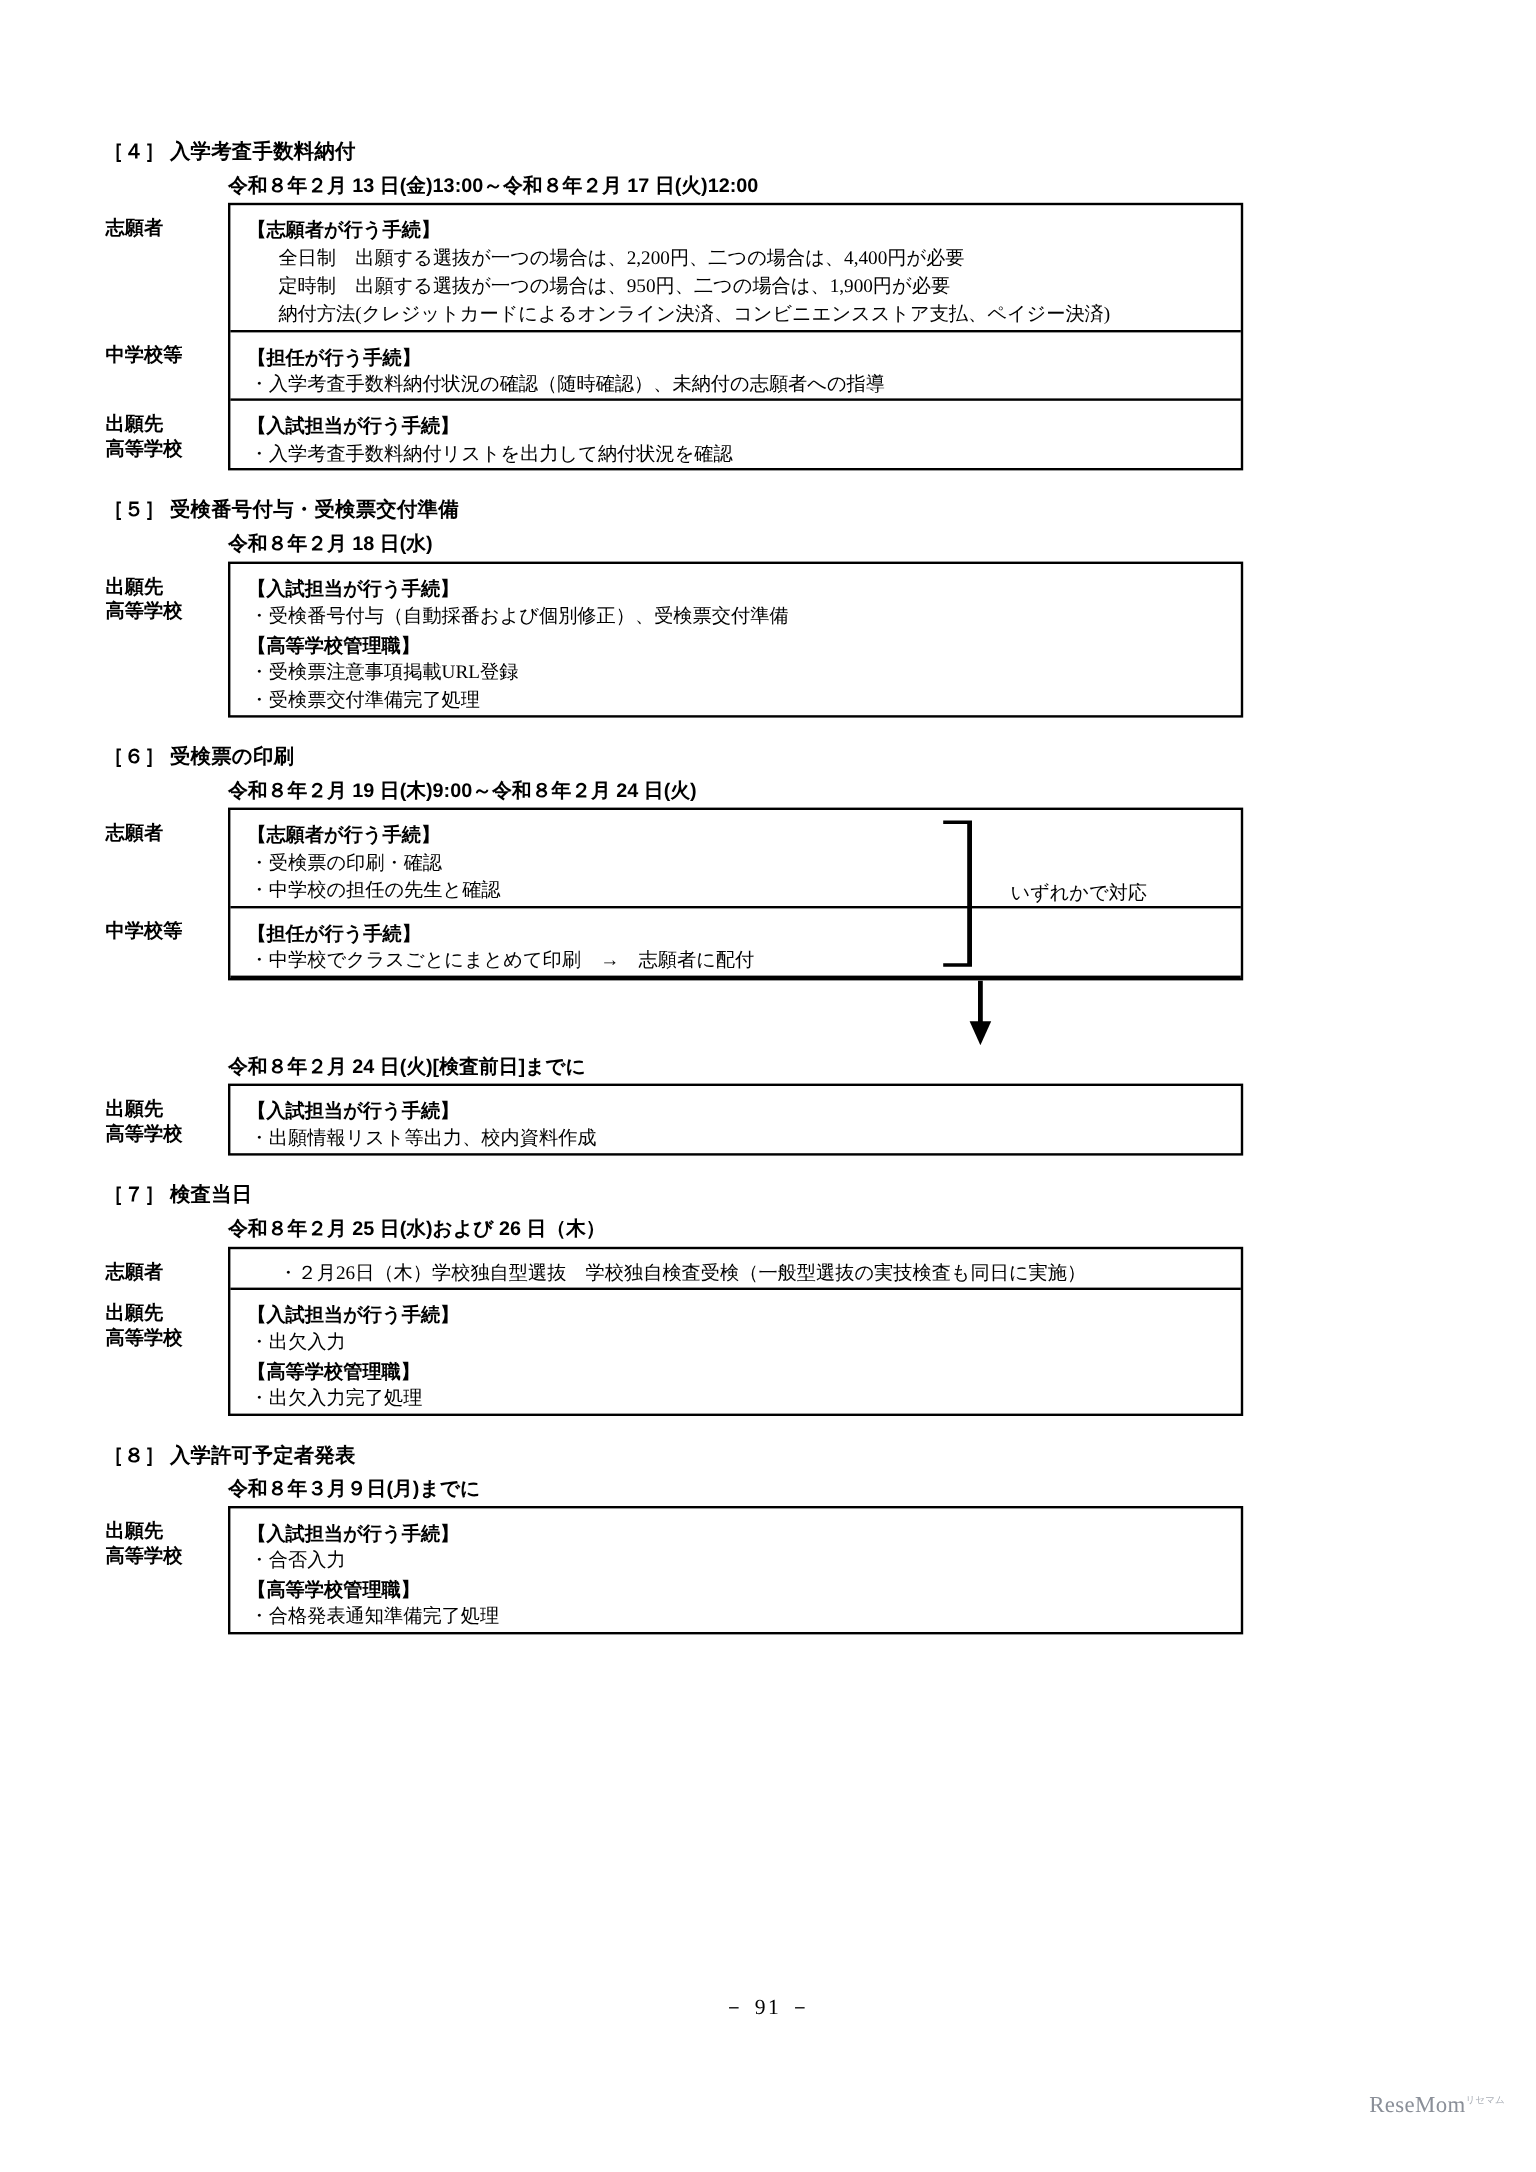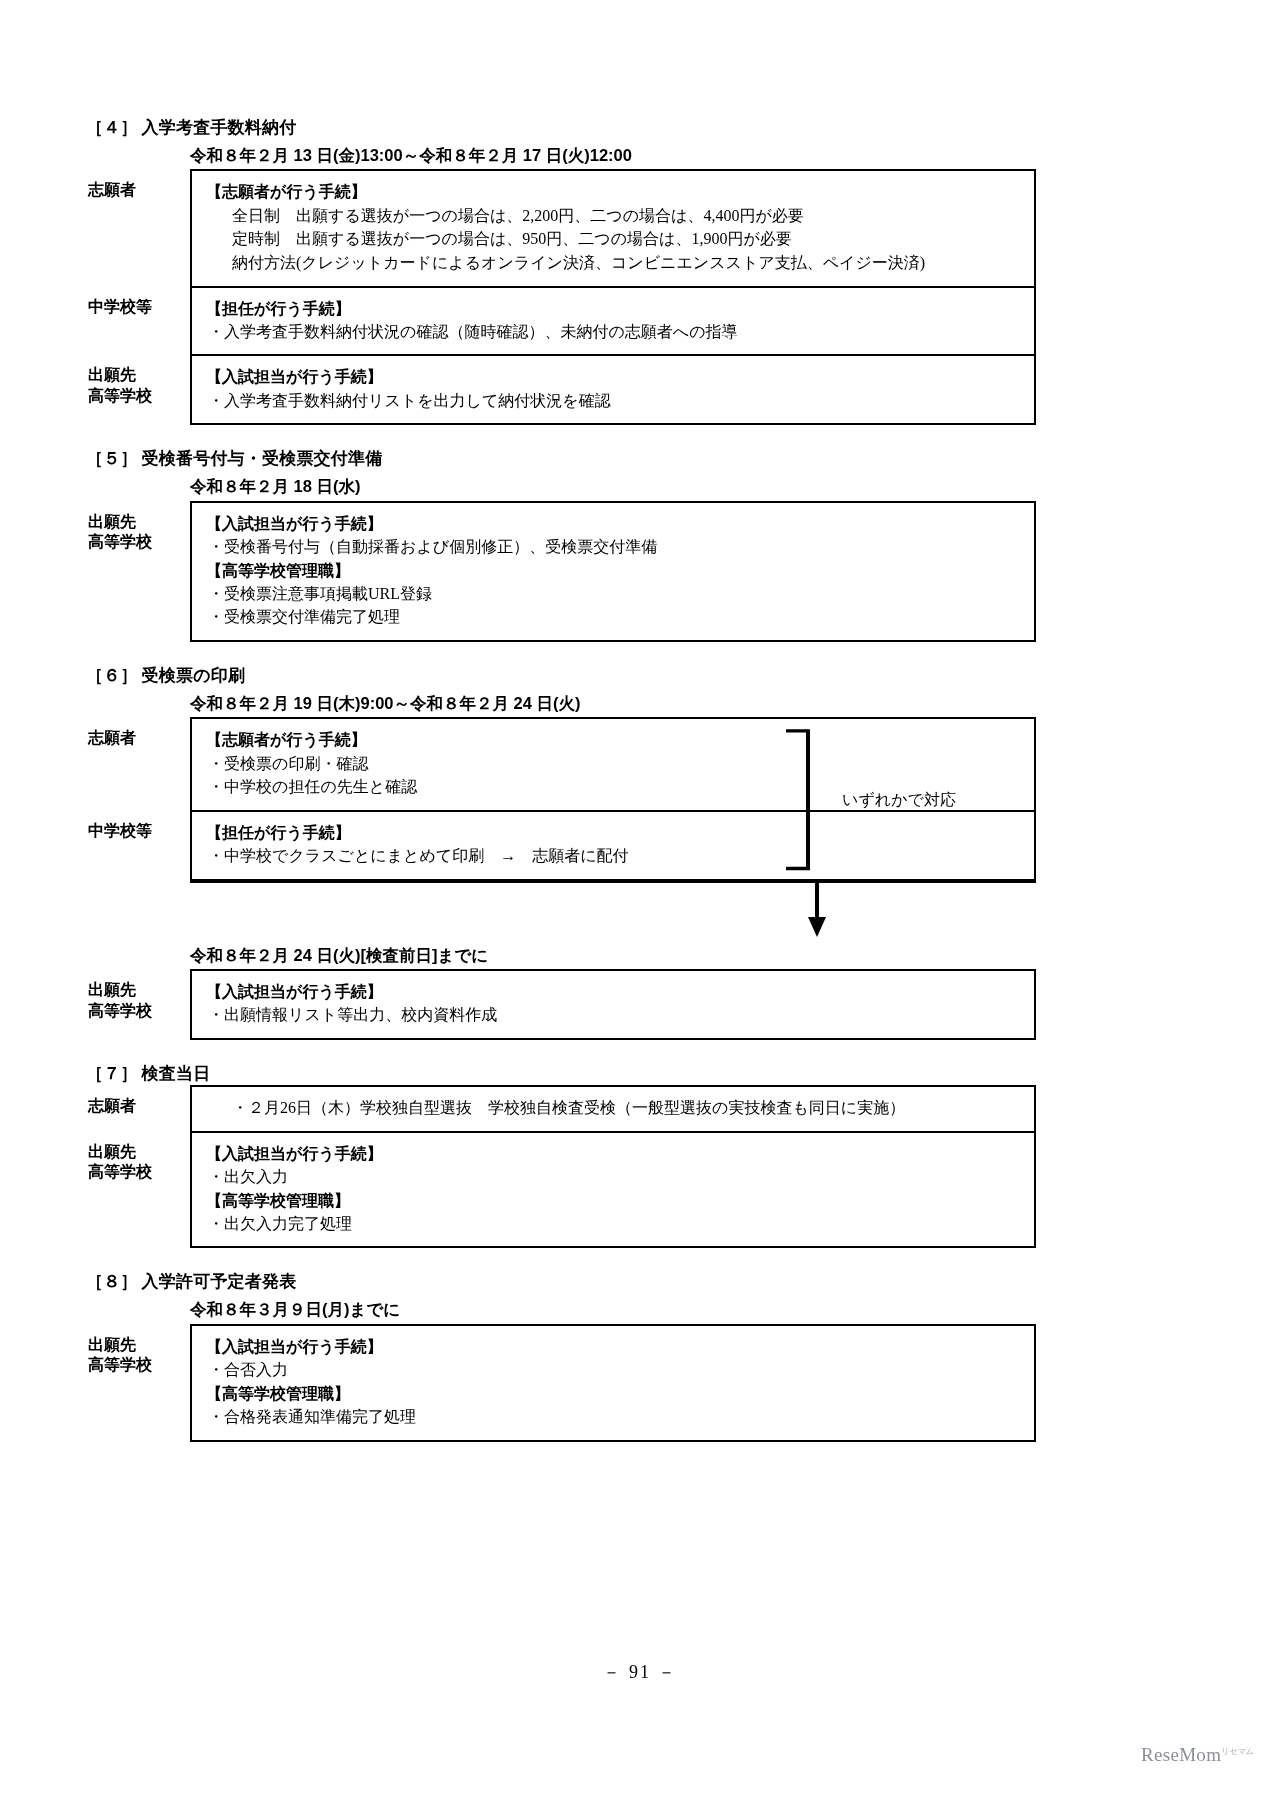--- a/index.html
+++ b/index.html
@@ -63,21 +63,21 @@
     margin-left: 104px;
     border: 2px solid #000;
     box-sizing: border-box;
     width: 846px;
     background: #fff;
   }
 
   .row {
     position: relative;
     box-sizing: border-box;
-    padding: 9px 8px 11px 14px;
+    padding: 9px 8px 0 14px;
     border-bottom: 2px solid #000;
   }
   .row:last-child { border-bottom: none; }
 
   .row-label {
     position: absolute;
     left: -104px;
     top: 9px;
     width: 96px;
     text-align: left;
@@ -231,20 +231,21 @@
       <div class="date-line">令和８年２月 24 日(火)[検査前日]までに</div>
       <div class="block">
         <div class="row">
           <div class="row-label"><span>出願先</span><span class="l2">高等学校</span></div>
           <div class="hdr ind0">【入試担当が行う手続】</div>
           <div class="line ind0">・出願情報リスト等出力、校内資料作成</div>
         </div>
       </div>
       <div class="spacer-m"></div>
       <div class="sec-head"><span class="num">［７］</span><span>検査当日</span></div>
+      <div class="date-line">令和８年２月 25 日(水)および 26 日（木）</div>
       <div class="block">
         <div class="row">
           <div class="row-label"><span>志願者</span></div>
           <div class="line ind1">・２月26日（木）学校独自型選抜　学校独自検査受検（一般型選抜の実技検査も同日に実施）</div>
         </div>
         <div class="row">
           <div class="row-label"><span>出願先</span><span class="l2">高等学校</span></div>
           <div class="hdr ind0">【入試担当が行う手続】</div>
           <div class="line ind0">・出欠入力</div>
           <div class="hdr ind0">【高等学校管理職】</div>

